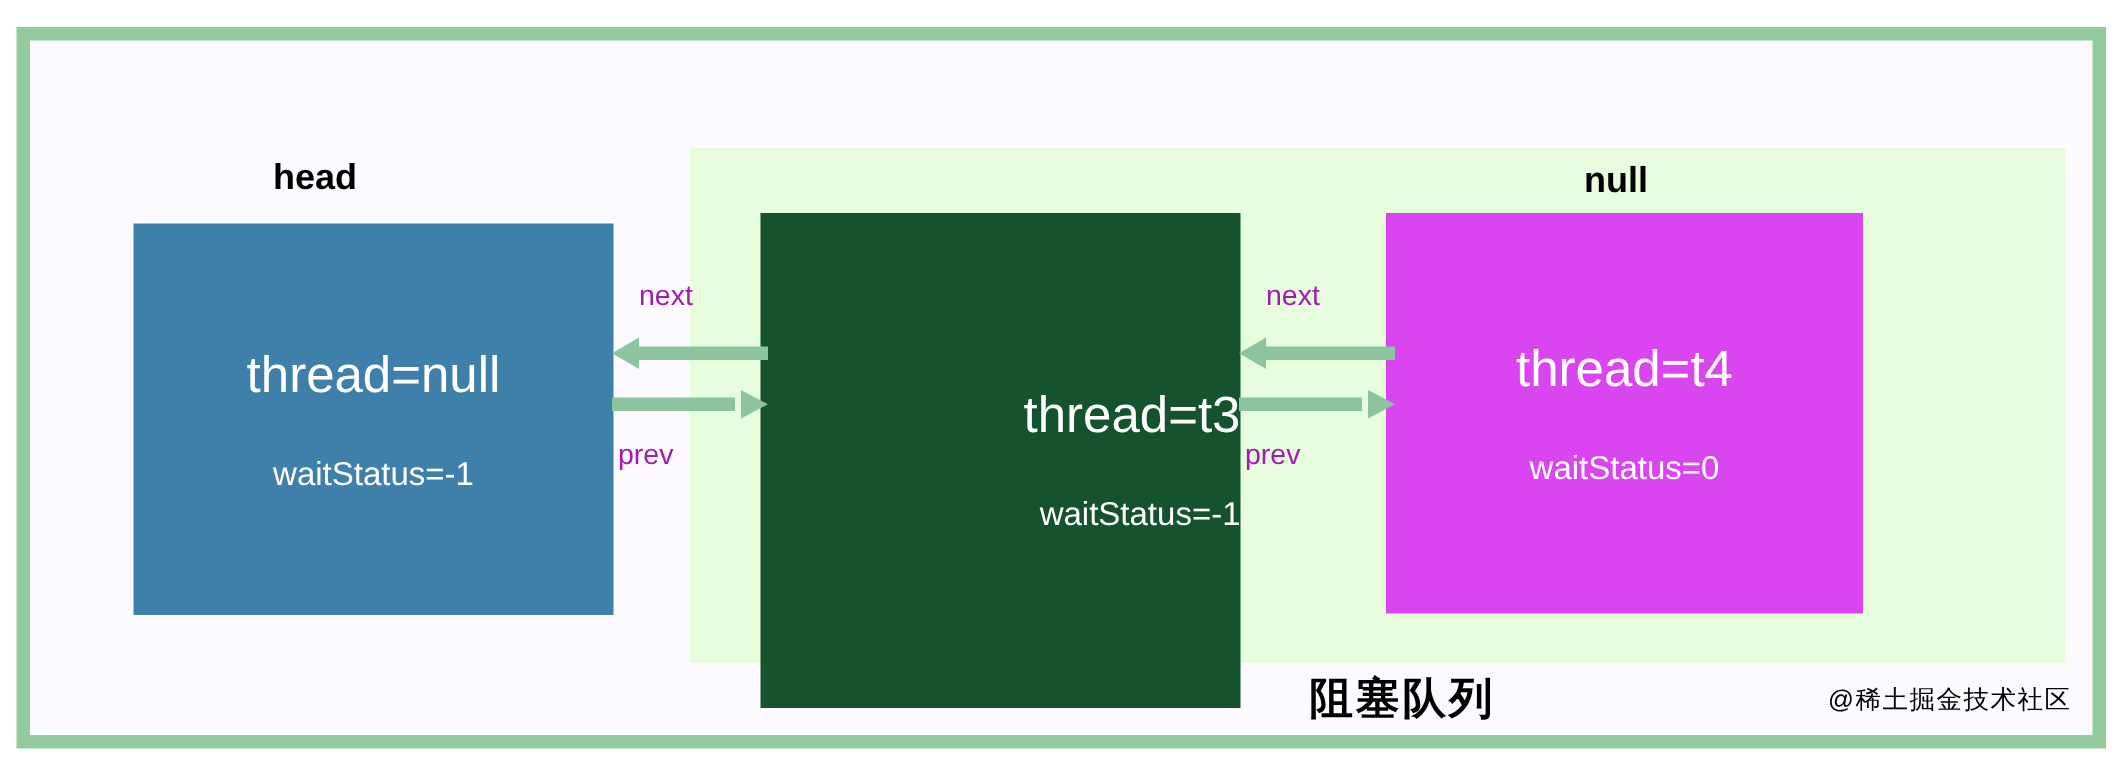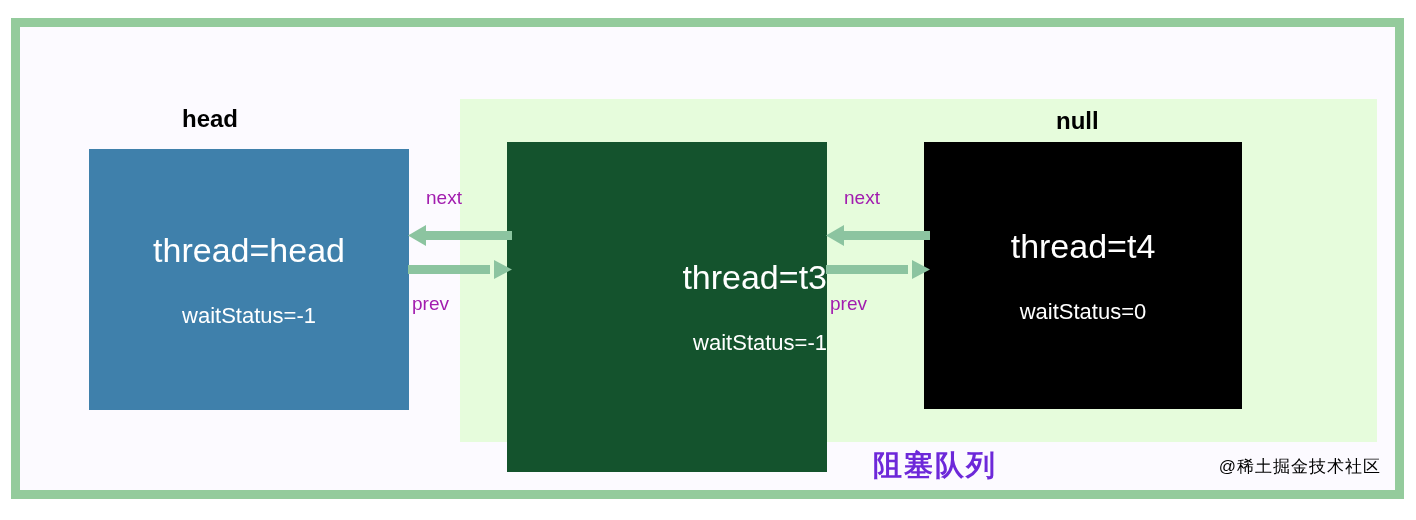--- a/index.html
+++ b/index.html
@@ -38,21 +38,21 @@
     width: 917px;
     height: 343px;
     background: #e6fcdc;
   }
   #queue-region-label {
     position: absolute;
     right: 398px;
     bottom: 4px;
     font-size: 29px;
     font-weight: bold;
-    color: #6d28d9;
+    color: #000000;
     letter-spacing: 2px;
     white-space: nowrap;
   }
 
   
   .node-box {
     position: absolute;
     display: flex;
     flex-direction: column;
     align-items: center;
@@ -84,21 +84,21 @@
     width: 320px;
     height: 330px;
     background: #14532d;
     align-items: flex-end;
   }
   #node-t4 {
     left: 904px;
     top: 115px;
     width: 318px;
     height: 267px;
-    background: #000000;
+    background: #d946ef;
   }
 
   
   .node-title {
     position: absolute;
     font-size: 24px;
     font-weight: bold;
     color: #000000;
     white-space: nowrap;
   }
@@ -147,21 +147,21 @@
 
   <div id="outer-frame">
 
     <div id="queue-region"></div>
 
     <div class="node-title" id="title-head">head</div>
 
     <div class="node-title" id="title-tail">null</div>
 
     <div class="node-box" id="node-head">
-      <div class="node-thread">thread=head</div>
+      <div class="node-thread">thread=null</div>
       <div class="node-wait">waitStatus=-1</div>
     </div>
 
     <div class="node-box" id="node-t3">
       <div class="node-thread">thread=t3</div>
       <div class="node-wait">waitStatus=-1</div>
     </div>
 
     <div class="node-box" id="node-t4">
       <div class="node-thread">thread=t4</div>

